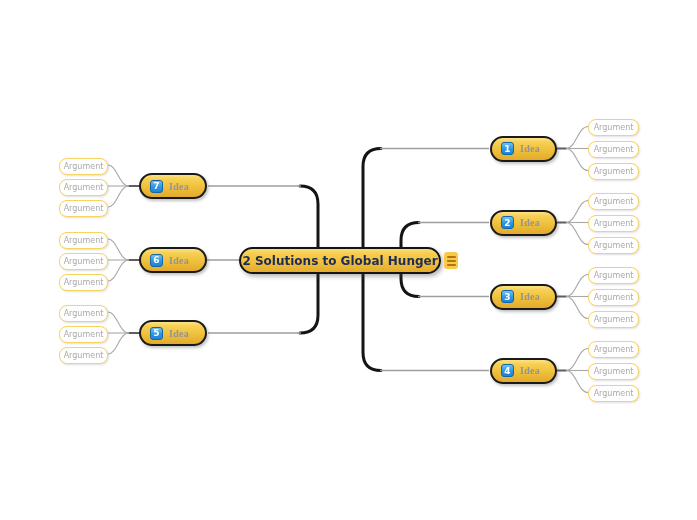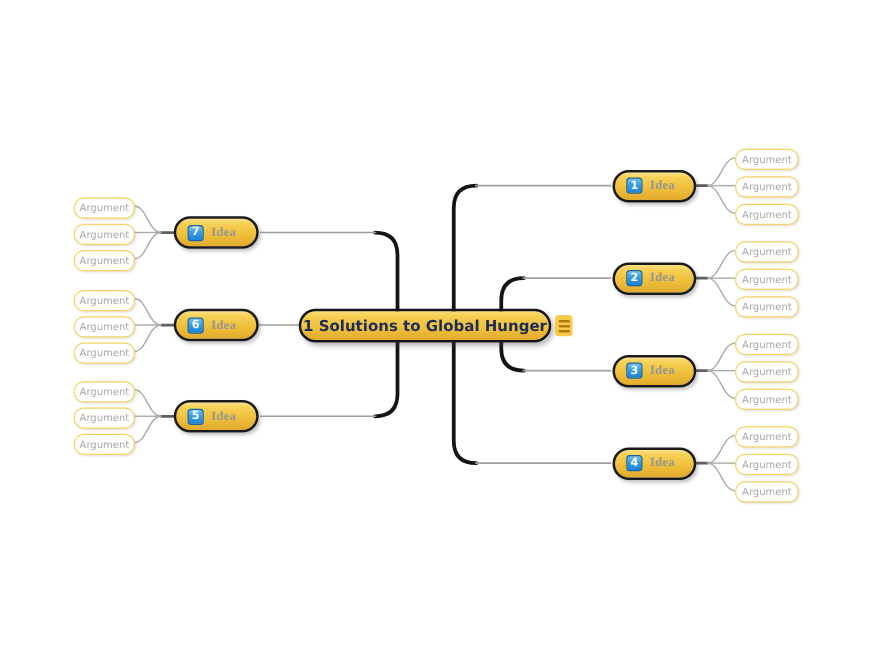--- a/index.html
+++ b/index.html
@@ -98,21 +98,21 @@
     <path class="twig" d="M 129 186 H 108"></path>
     <path class="twig" d="M 129 186 C 119 186 117 207 108 207"></path>
     <path class="twig" d="M 129 260 C 119 260 117 239 108 239"></path>
     <path class="twig" d="M 129 260 H 108"></path>
     <path class="twig" d="M 129 260 C 119 260 117 281 108 281"></path>
     <path class="twig" d="M 129 333 C 119 333 117 312 108 312"></path>
     <path class="twig" d="M 129 333 H 108"></path>
     <path class="twig" d="M 129 333 C 119 333 117 354 108 354"></path>
   </svg>
 
-  <div class="central-node">1 Solutions to Global Hunger</div>
+  <div class="central-node">2 Solutions to Global Hunger</div>
   <div class="menu-btn">
     <div class="bar"></div>
     <div class="bar"></div>
     <div class="bar"></div>
   </div>
 
   <div class="idea-node" style="left:490px;top:135.5px">
     <span class="num-badge">1</span>
     <span class="idea-label">Idea</span>
   </div>

